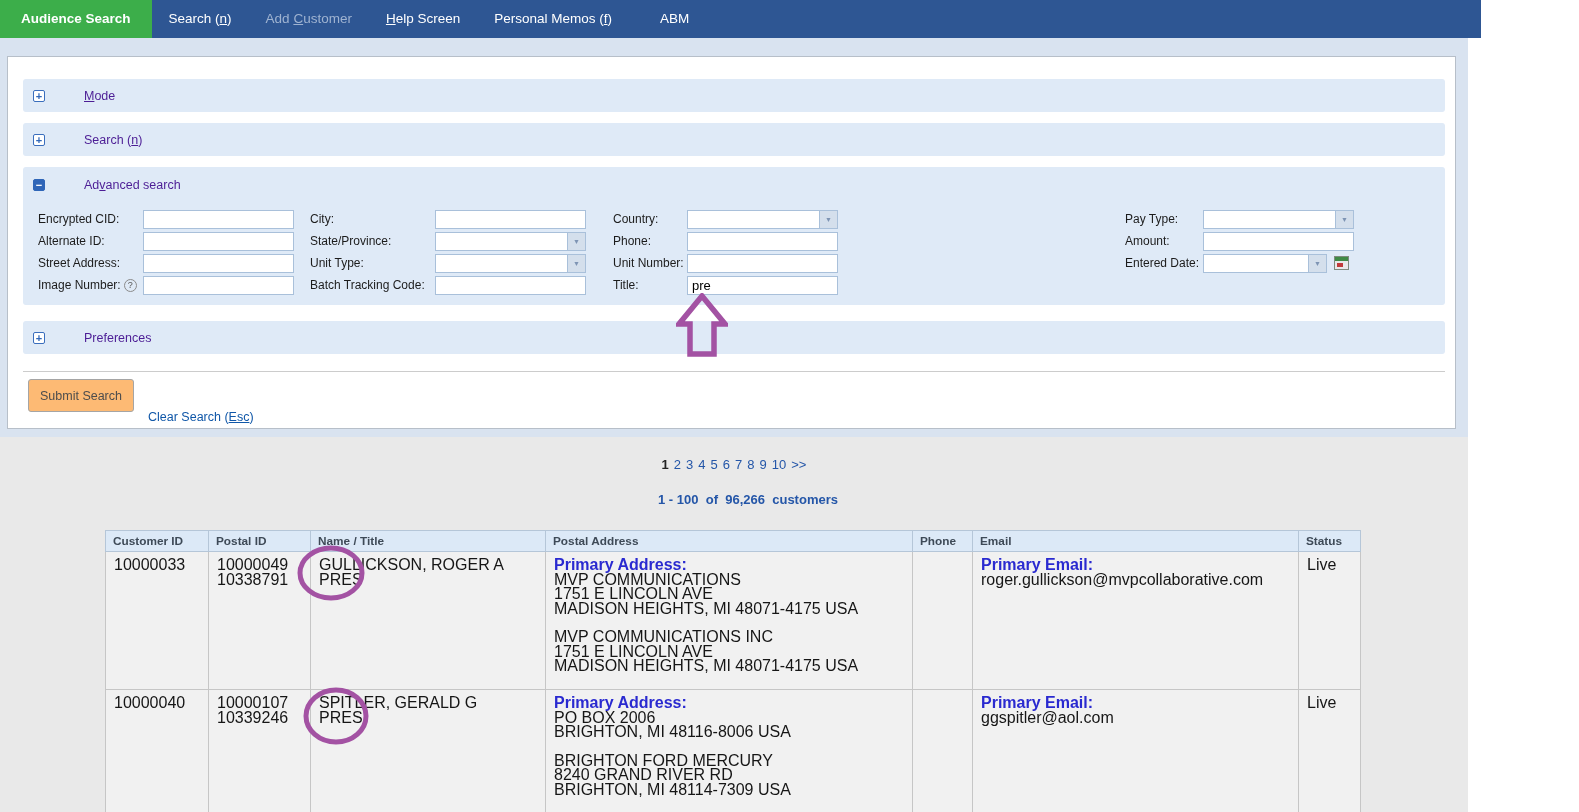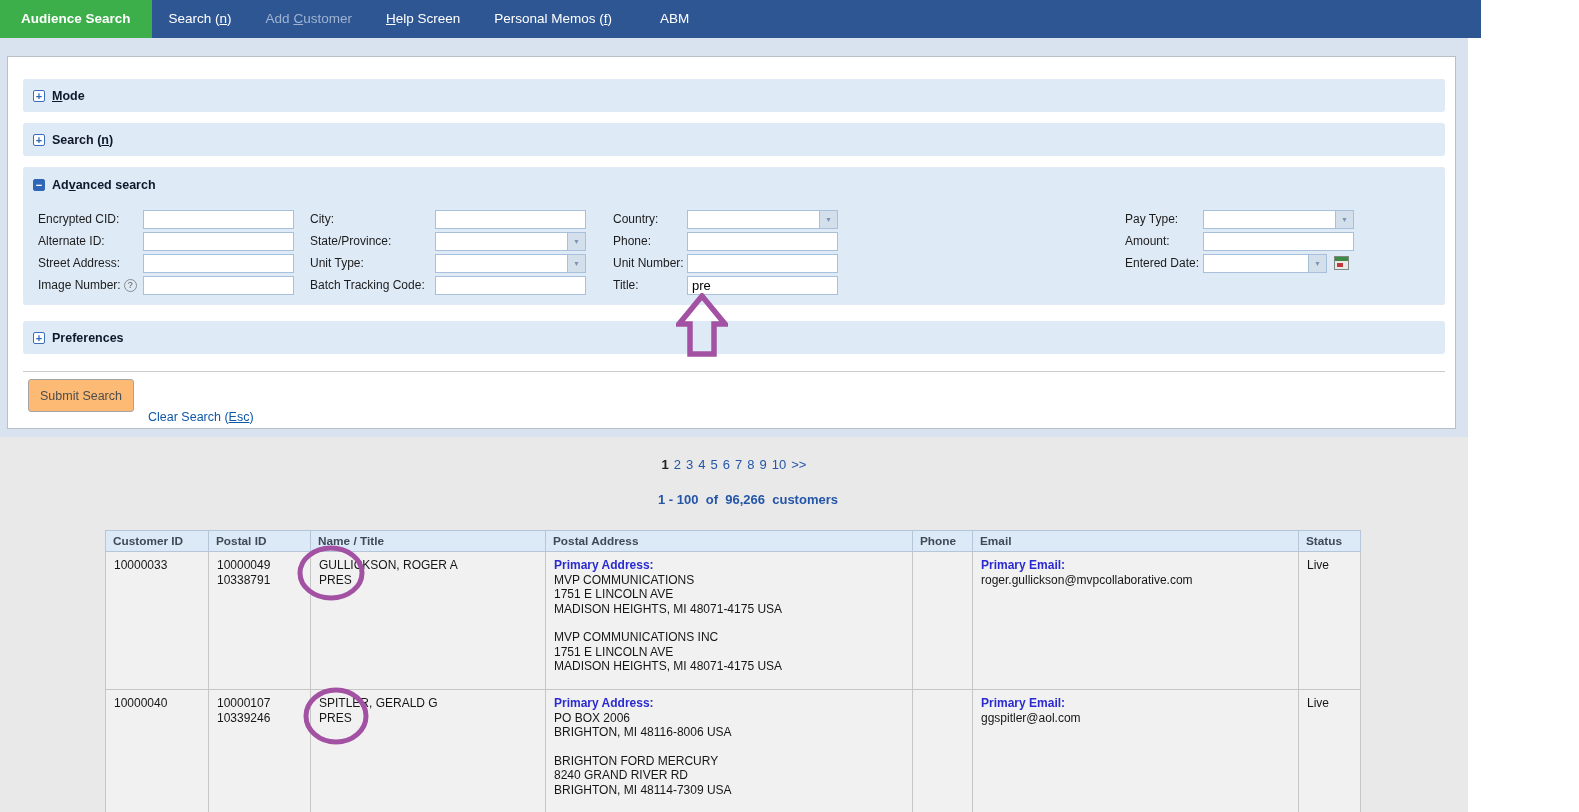--- a/index.html
+++ b/index.html
@@ -17,21 +17,21 @@
   
   .page-bg { position:absolute; left:0; top:38px; width:1468px; height:399px; background:#d9e3f0; }
   .container { position:absolute; left:7px; top:18px; width:1449px; height:373px; background:#ffffff; border:1px solid #b7bfc9; }
 
   .panel { position:absolute; left:15px; right:10px; background:#dfeaf7; border-radius:3px; }
   .panel-header { display:flex; align-items:center; height:33px; padding-left:10px; cursor:pointer; }
   .panel.adv .panel-header { height:30px; padding-top:6px; }
   .toggle { width:12px; height:12px; font-size:11px; line-height:10px; text-align:center; margin-right:7px; border-radius:2px; flex:0 0 auto; }
   .toggle.plus { background:#ffffff; border:1px solid #3a6ebd; color:#2f66b8; font-weight:bold; }
   .toggle.minus { background:#2f66b8; border:1px solid #2f66b8; color:#ffffff; font-weight:bold; }
-  .panel-title { color:#0f172a; font-weight:bold; font-size:12.5px; }
+  .panel-title { color:#4c1d95; font-weight:normal; font-size:12.5px;margin-left:32px; }
   .panel-title .uc { text-decoration:underline; }
 
   .panel.mode { top:22px; height:33px; }
   .panel.srch { top:66px; height:33px; }
   .panel.adv  { top:110px; height:138px; }
   .panel.prefs{ top:264px; height:33px; }
 
   
   .adv-col { position:absolute; top:41px; }
   .adv-col.c1 { left:15px; }  .adv-col.c1 .flabel { width:105px; }
@@ -63,21 +63,21 @@
   .pagination { position:absolute; left:0; top:20px; width:100%; text-align:center; font-size:13px; }
   .pagination span, .pagination a { margin:0 2.5px; }
   .pg-current { color:#222222; font-weight:bold; }
   .pg-link { color:#2456a8; cursor:pointer; text-decoration:none; }
   .count-line { position:absolute; left:0; top:55px; width:100%; text-align:center; color:#2456a8; font-weight:bold; font-size:13px; white-space:pre;padding-left:28px; }
 
   .rtable { position:absolute; left:105px; top:93px; width:1255px; border-collapse:collapse; table-layout:fixed; background:#f1f1f1; border:1px solid #9daab6; }
   .rtable col.c0{width:103px;} .rtable col.c1{width:102px;} .rtable col.c2{width:235px;} .rtable col.c3{width:367px;}
   .rtable col.c4{width:60px;}  .rtable col.c5{width:326px;} .rtable col.c6{width:62px;}
   .rtable th { background:#dce9f7; border:1px solid #b5c6d8; font-size:11.8px; font-weight:600; color:#3e4a57; text-align:left; padding:3px 7px; height:19px; white-space:nowrap; overflow:hidden; }
-  .rtable td { border:1px solid #c6c6c6; vertical-align:top; padding:6px 8px; font-size:12px; color:#161616; line-height:14.5px; }
+  .rtable td { border:1px solid #c6c6c6; vertical-align:top; padding:6px 8px; font-size:16px; color:#161616; line-height:14.5px; }
   .blue-label { color:#2a2ad0; font-weight:bold; }
   .addr-gap { height:14px; }
 
   
   .annot { position:absolute; pointer-events:none; }
 </style>
 </head>
 <body>
 
 <div class="screen">

